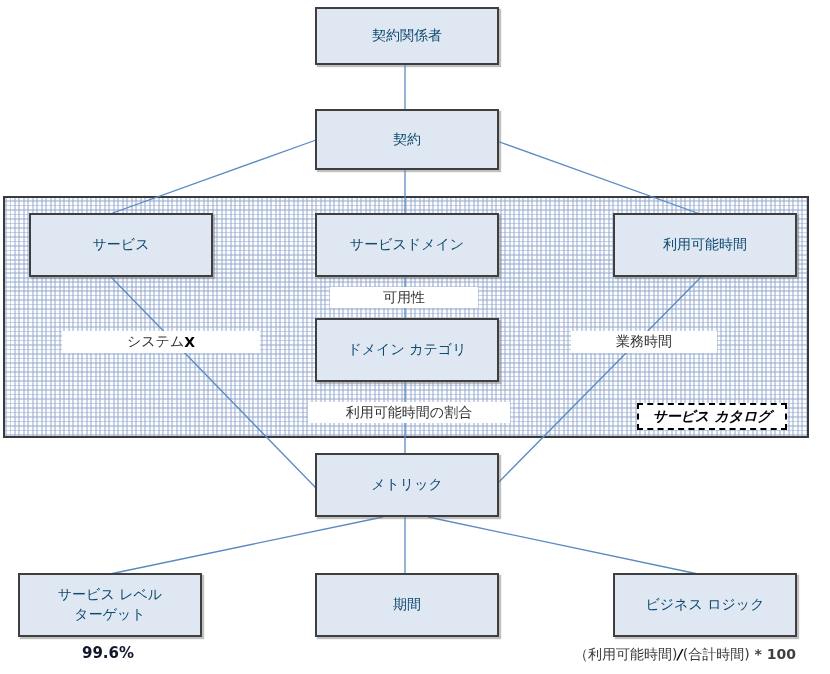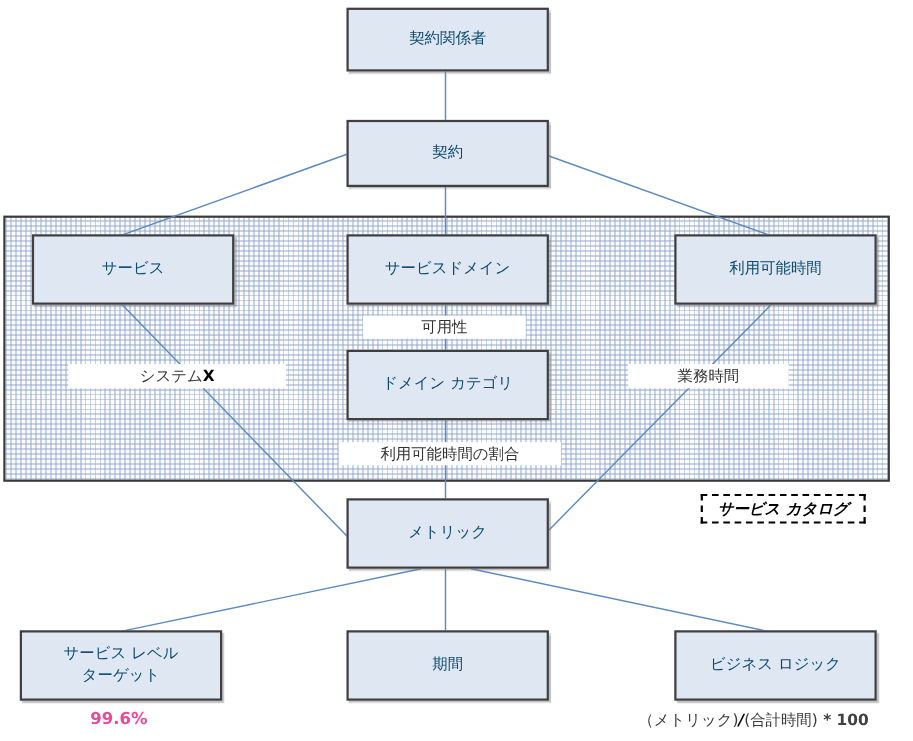--- a/index.html
+++ b/index.html
@@ -35,21 +35,21 @@
   .catalog-tag {
     position:absolute; background:#ffffff; border:2px dashed #000;
     display:flex; align-items:center; justify-content:center;
     font-size:14px; font-weight:bold; font-style:italic; color:#000;
     white-space:nowrap;
   }
   .annot {
     position:absolute; text-align:center; font-size:14px; color:#3a3a3a;
     white-space:nowrap;
   }
-  .annot.bold-val { font-weight:bold; color:#ec4899; font-size:15px; }
+  .annot.bold-val { font-weight:bold; color:#0f172a; font-size:15px; }
   .formula .slash { font-weight:bold; font-style:italic; color:#000; }
   .formula .suffix { font-weight:bold; color:#404040; }
 </style>
 </head>
 <body>
 
 <div class="canvas">
 
   <div class="hatch-region"></div>
 
@@ -105,24 +105,24 @@
   <div class="tag" style="left:62px; top:331px; width:198px; height:22px;">
     <span>システム </span>
       <span class="bold">X</span>
   </div>
   <div class="tag" style="left:571px; top:331px; width:146px; height:22px;">
     <span>業務時間</span>
   </div>
   <div class="tag" style="left:308px; top:402px; width:202px; height:21px;">
     <span>利用可能時間の割合</span>
   </div>
-  <div class="catalog-tag" style="left:637px; top:403px; width:146px; height:23px;margin-top:46px;">
+  <div class="catalog-tag" style="left:637px; top:403px; width:146px; height:23px;">
     <span>サービス カタログ</span>
   </div>
 
   <div class="annot bold-val" style="left:18px; top:644px; width:180px;">
     <span>99.6%</span>
   </div>
   <div class="annot formula" style="left:540px; top:646px; width:290px;">
-    <span>（メトリック)</span><span class="slash">/</span><span>(合計時間)</span><span class="suffix"> * 100</span>
+    <span>（利用可能時間)</span><span class="slash">/</span><span>(合計時間)</span><span class="suffix"> * 100</span>
   </div>
 
 </div>
 
 </body></html>

